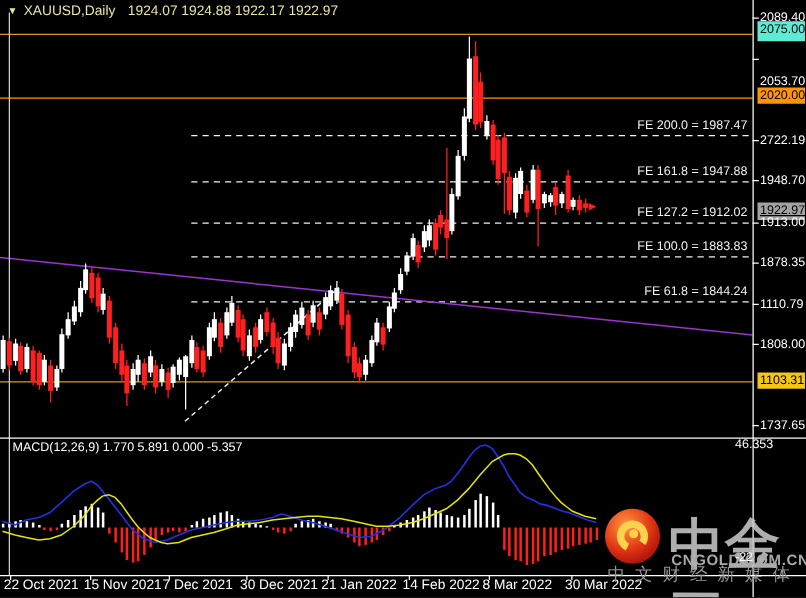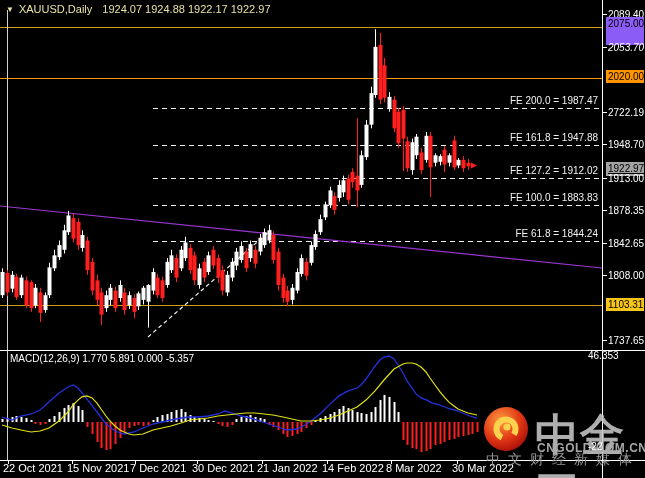--- a/index.html
+++ b/index.html
@@ -407,29 +407,29 @@
   </div>
   <div class="wm wm-brand">中金网</div>
   <div class="wm wm-domain">CNGOLD.COM.CN</div>
   <div class="wm wm-tagline">中文财经新媒体</div>
 <div class="fe-label" style="top: 95.4671px;">FE 200.0 = 1987.47</div>
     <div class="fe-label" style="top: 132.158px;">FE 161.8 = 1947.88</div>
     <div class="fe-label" style="top: 165.393px;">FE 127.2 = 1912.02</div>
     <div class="fe-label" style="top: 191.519px;">FE 100.0 = 1883.83</div>
     <div class="fe-label" style="top: 228.21px;">FE 61.8 = 1844.24</div>
     <div class="px-label" style="top: 9px;">2089.40</div>
-    <div class="px-box" style="top: 17px; height: 28px; background: #8b5cf6;">2075.00</div>
-    <div class="px-label" style="top: 42px; font-style: italic;">2053.70</div>
+    <div class="px-box" style="top: 17px; height: 16px; background: #5eead4;">2075.00</div>
+    <div class="px-label" style="top: 60px;">2053.70</div>
     <div class="px-box" style="top: 70px; height: 13px; background: rgb(255, 149, 0);">2020.00</div>
     <div class="px-label" style="top: 107px;">2722.19</div>
     <div class="px-label" style="top: 139px;">1948.70</div>
     <div class="px-box" style="top: 162px; height: 14px; background: #a3a3a3; text-decoration: underline;">1922.97</div>
     <div class="px-label" style="top: 173px;">1913.00</div>
     <div class="px-label" style="top: 205px;">1878.35</div>
-    <div class="px-label" style="top: 238px;">1842.65</div>
+    <div class="px-label" style="top: 238px;">1110.79</div>
     <div class="px-label" style="top: 270px;">1808.00</div>
     <div class="px-box" style="top: 298px; height: 13px; background: rgb(245, 197, 24);">1103.31</div>
     <div class="px-label" style="top: 335px;">1737.65</div>
     <div class="dt-label" style="left: 3px;">22 Oct 2021</div>
     <div class="dt-label" style="left: 67px;">15 Nov 2021</div>
     <div class="dt-label" style="left: 130px;">7 Dec 2021</div>
     <div class="dt-label" style="left: 192px;">30 Dec 2021</div>
     <div class="dt-label" style="left: 257px;">21 Jan 2022</div>
     <div class="dt-label" style="left: 322px;">14 Feb 2022</div>
     <div class="dt-label" style="left: 386px;">8 Mar 2022</div>

